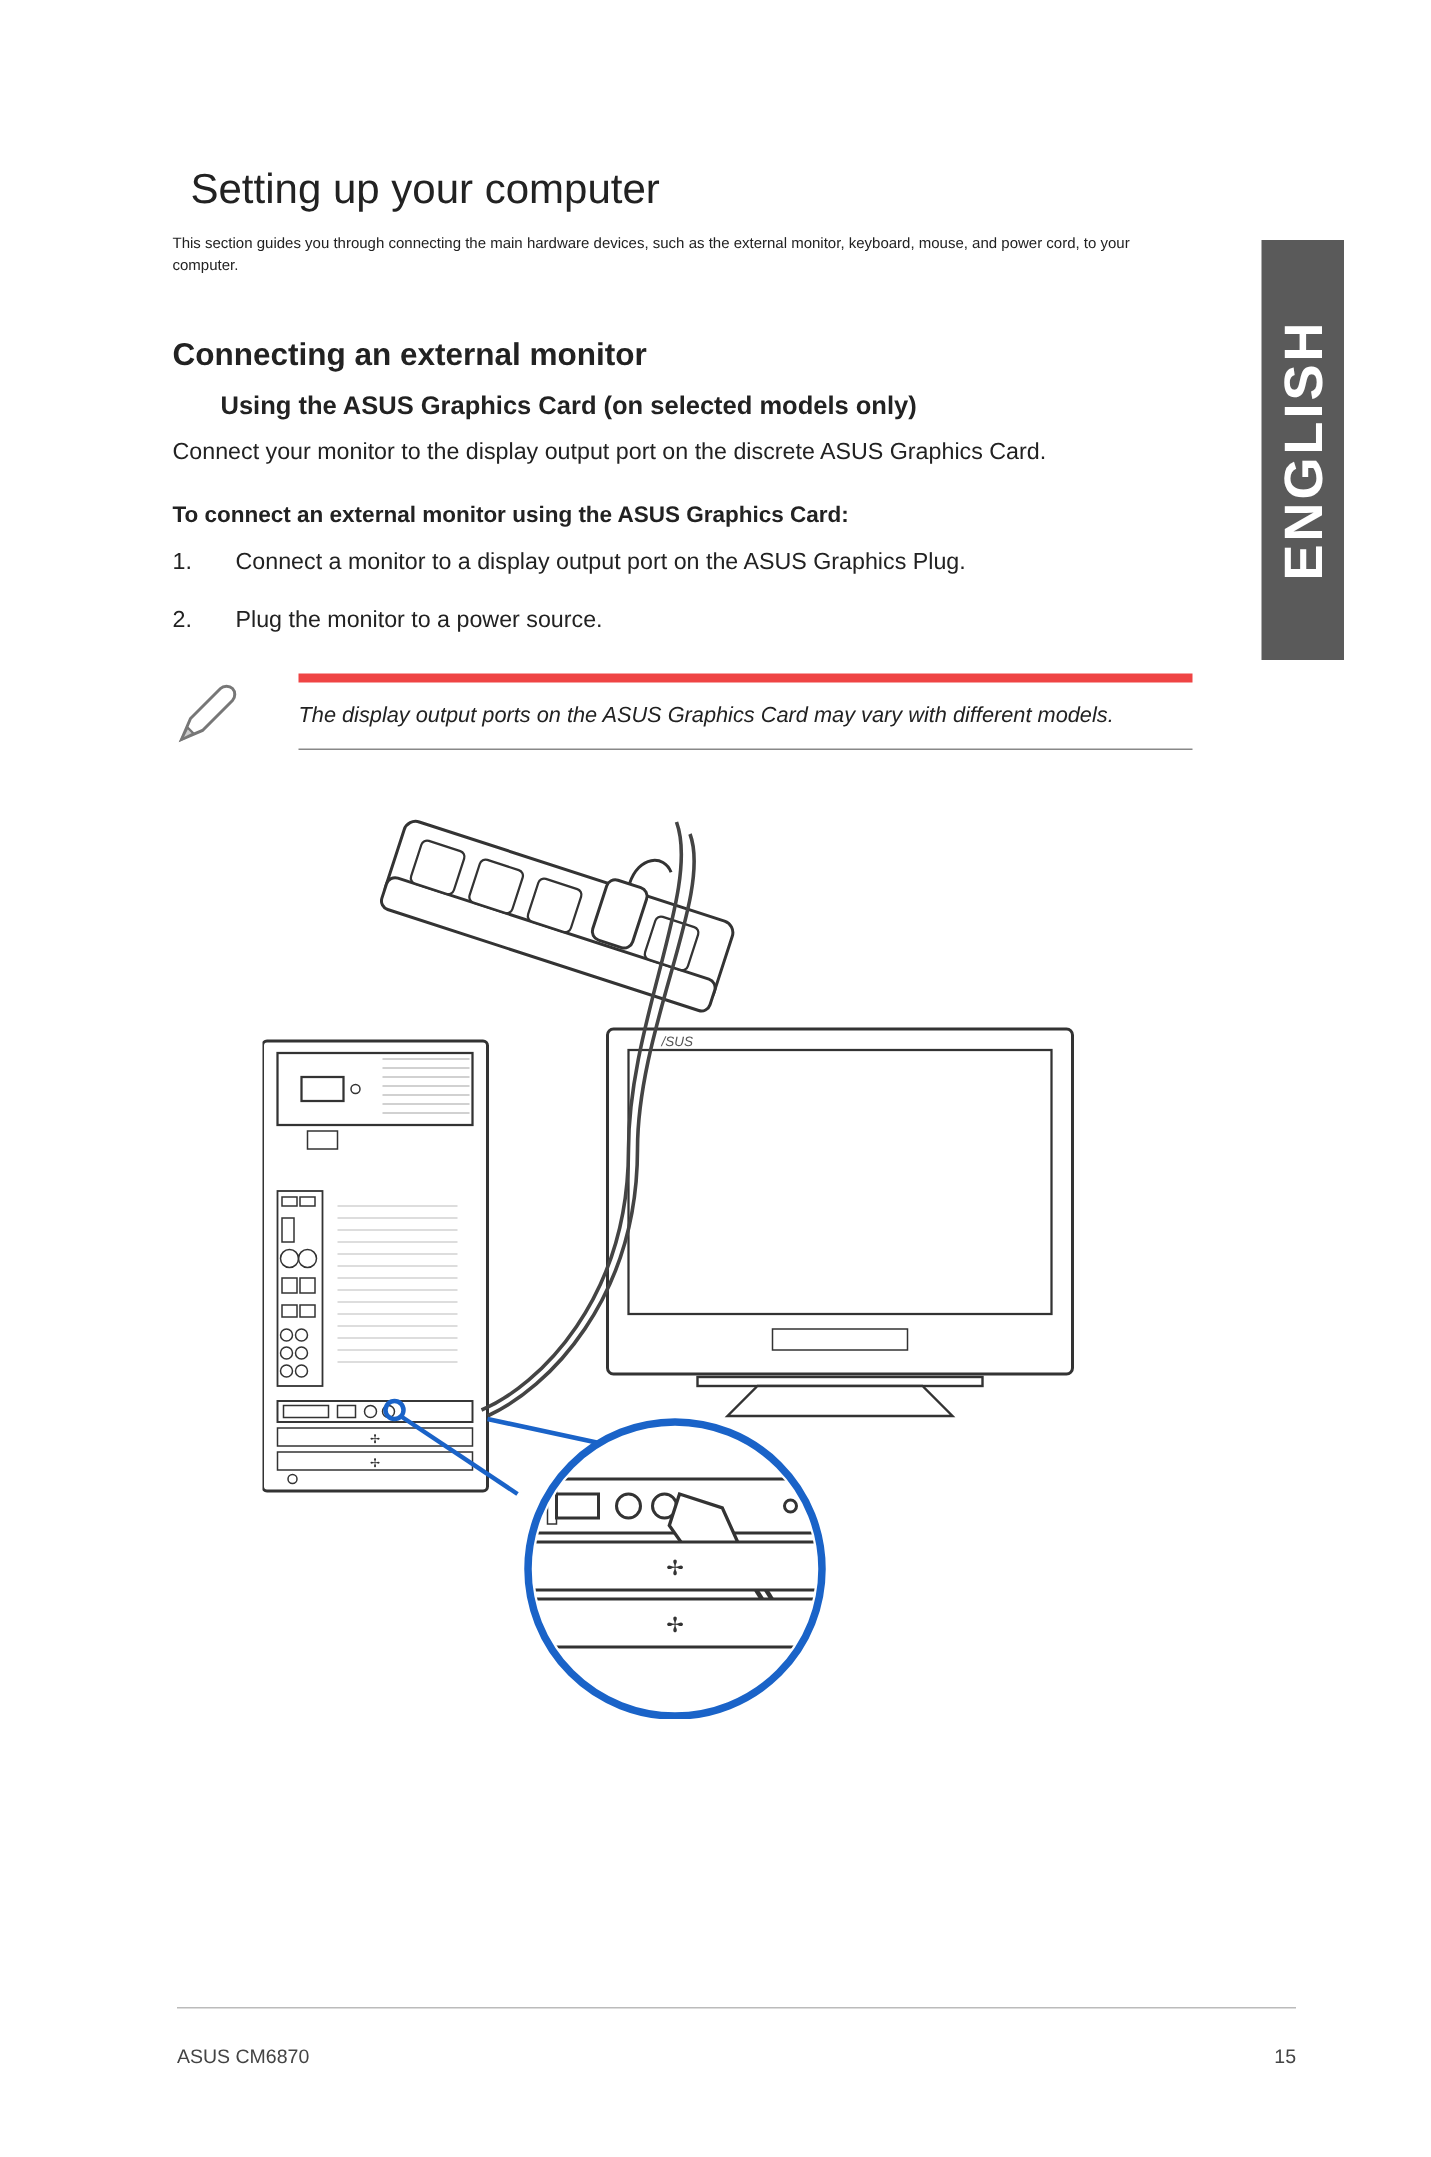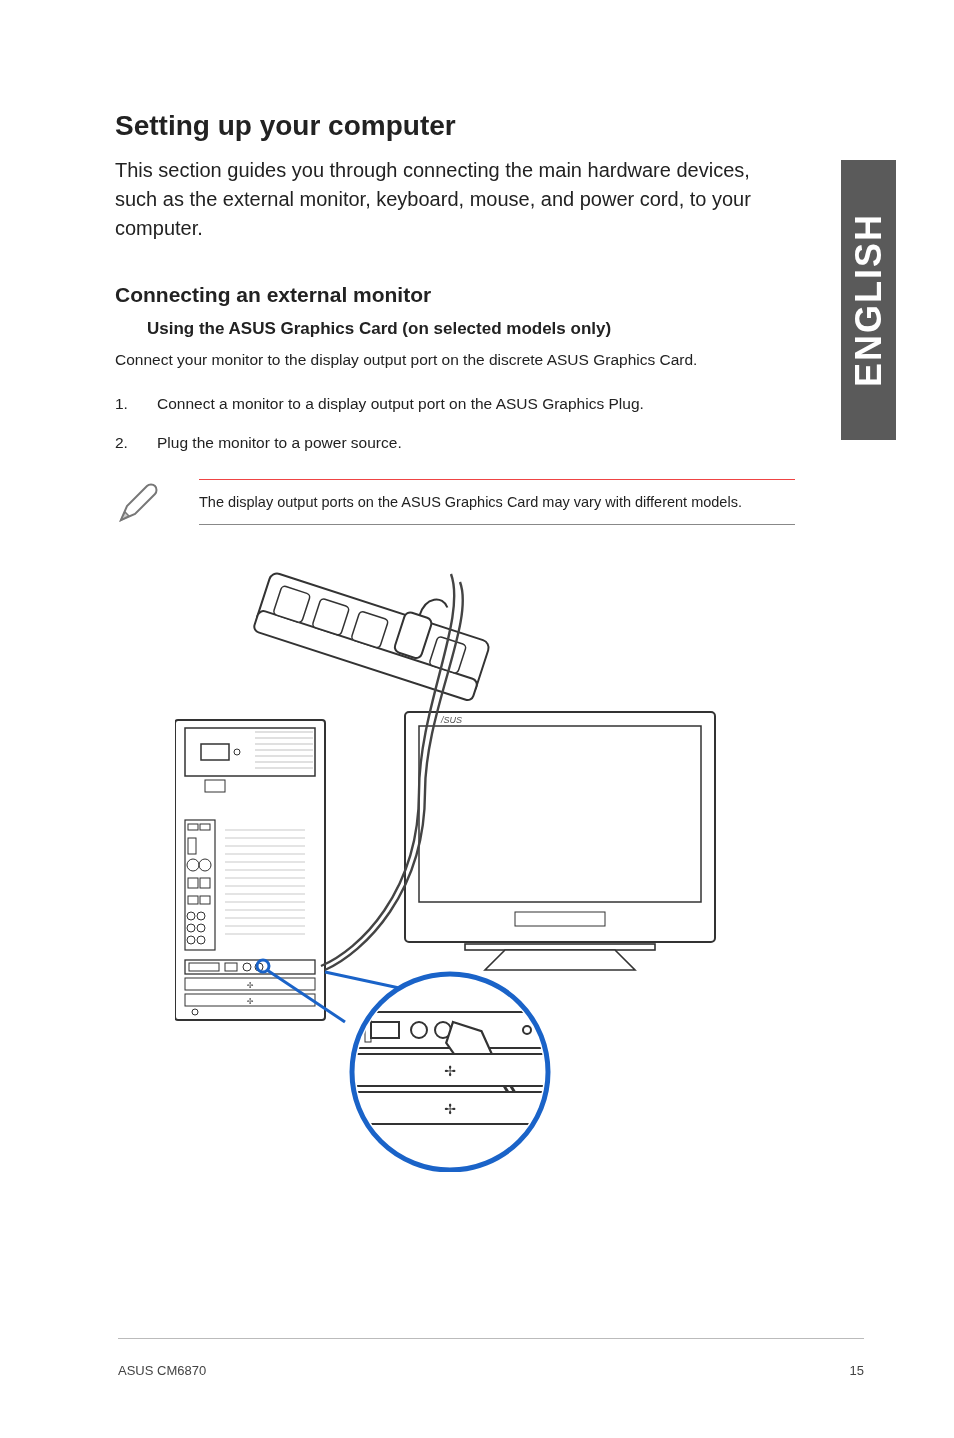--- a/index.html
+++ b/index.html
@@ -18,32 +18,32 @@
     justify-content: center;
   }
   .side-tab span {
     transform: rotate(-90deg);
     font-weight: 800;
     font-size: 36px;
     letter-spacing: 2px;
     white-space: nowrap;
   }
   .content { width: 680px; }
-  h1 { font-size: 28px; font-weight: 700; margin-bottom: 14px; }
-  .intro { font-size: 20px; line-height: 1.45; margin-bottom: 40px; }
+  h1 { font-size: 28px; font-weight: 400; margin-bottom: 14px; margin-left: 12px; }
+  .intro { font-size: 10px; line-height: 1.45; margin-bottom: 40px; }
   h2 { font-size: 21px; font-weight: 700; margin-bottom: 12px; }
   h3 { font-size: 17px; font-weight: 700; margin-bottom: 10px; margin-left: 32px; }
   .body-text { font-size: 15.5px; line-height: 1.4; margin-bottom: 22px; }
   .sub-bold { font-size: 15px; font-weight: 700; margin-bottom: 12px; }
   ol { list-style: none; padding: 0; }
   ol li { display: flex; font-size: 15.5px; margin-bottom: 18px; line-height: 1.4; }
   ol li .num { width: 42px; flex-shrink: 0; }
   .note-block { margin-top: 24px; display: flex; align-items: center; gap: 36px; }
   .note-icon { width: 48px; height: 48px; flex-shrink: 0; display:flex; align-items:center; justify-content:center; }
-  .note-lines { flex: 1; border-top: 1px solid #ef4444; border-bottom: 1px solid #888; padding: 14px 0; font-size: 14.5px; }
+  .note-lines { flex: 1; border-top: 6px solid #ef4444; border-bottom: 1px solid #888; padding: 14px 0; font-size: 14.5px; font-style: italic; }
   .diagram-area { margin-top: 26px; display:flex; justify-content:center; }
   .diagram-svg { width: 560px; height: 620px; }
   .footer { position: absolute; bottom: 60px; left: 118px; right: 90px; display: flex; justify-content: space-between; border-top: 1px solid #bbb; padding-top: 24px; font-size: 13px; color: #444; }
 </style>
 </head>
 <body>
 
 <div class="page">
 
   <div class="side-tab">
@@ -52,20 +52,21 @@
 
   <div class="content">
 
     <h1>Setting up your computer</h1>
     <p class="intro">This section guides you through connecting the main hardware devices, such as the external monitor, keyboard, mouse, and power cord, to your computer.</p>
 
     <h2>Connecting an external monitor</h2>
     <h3>Using the ASUS Graphics Card (on selected models only)</h3>
     <p class="body-text">Connect your monitor to the display output port on the discrete ASUS Graphics Card.</p>
 
+    <p class="sub-bold">To connect an external monitor using the ASUS Graphics Card:</p>
 
     <ol>
       <li>
         <span class="num">1.</span>
         <span>Connect a monitor to a display output port on the ASUS Graphics Plug.</span>
       </li>
       <li>
         <span class="num">2.</span>
         <span>Plug the monitor to a power source.</span>
       </li>

